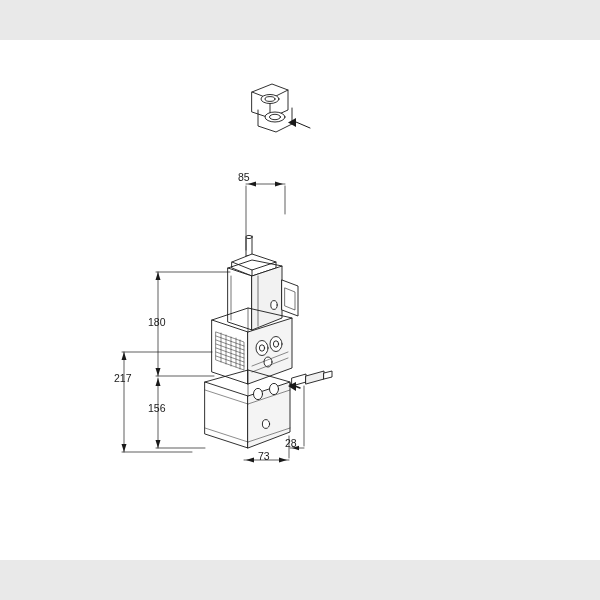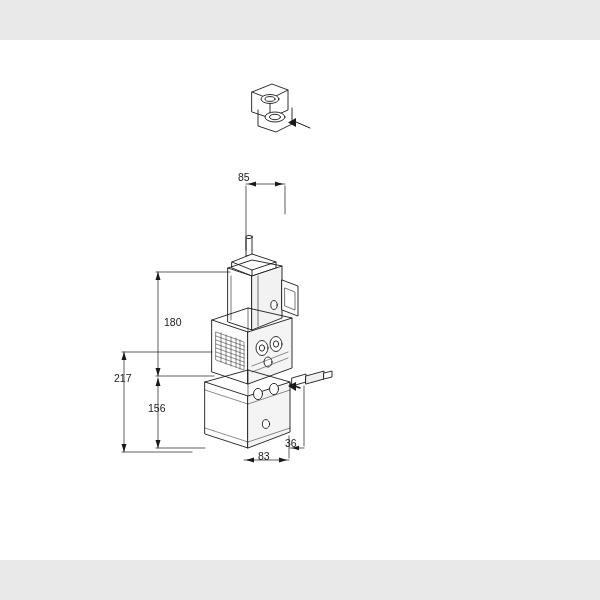--- a/index.html
+++ b/index.html
@@ -54,21 +54,21 @@
   }
   .note div { white-space: pre; }
   .dimlabel {
     position: absolute;
     color: #1a1a1a;
     font-size: 10.5px;
     line-height: 12px;
     white-space: nowrap;
   }
   #lbl-85   { left: 238px; top: 171px; text-align: center; }
-  #lbl-180  { left: 148px; top: 316px; margin-left: 16px; }
+  #lbl-180  { left: 148px; top: 316px; }
   #lbl-217  { left: 114px; top: 372px; }
   #lbl-156  { left: 148px; top: 402px; }
   #lbl-83   { left: 258px; top: 450px; }
   #lbl-36   { left: 285px; top: 437px; }
 </style>
 </head>
 <body>
 
 <div id="stage">
 
@@ -219,16 +219,16 @@
       </g>
 
     </g>
   </svg>
 
 
   <div class="dimlabel" id="lbl-85">85</div>
   <div class="dimlabel" id="lbl-180">180</div>
   <div class="dimlabel" id="lbl-217">217</div>
   <div class="dimlabel" id="lbl-156">156</div>
-  <div class="dimlabel" id="lbl-83">83</div>
-  <div class="dimlabel" id="lbl-36">36</div>
+  <div class="dimlabel" id="lbl-83">73</div>
+  <div class="dimlabel" id="lbl-36">28</div>
 
 </div>
 
 </body></html>

